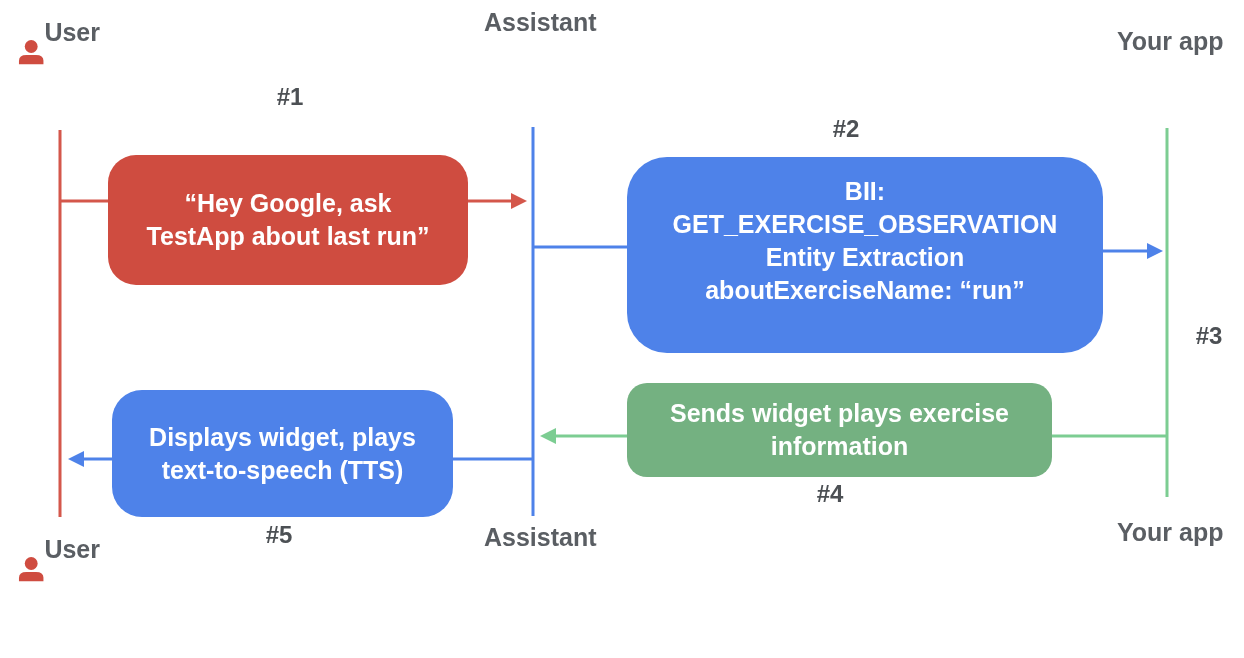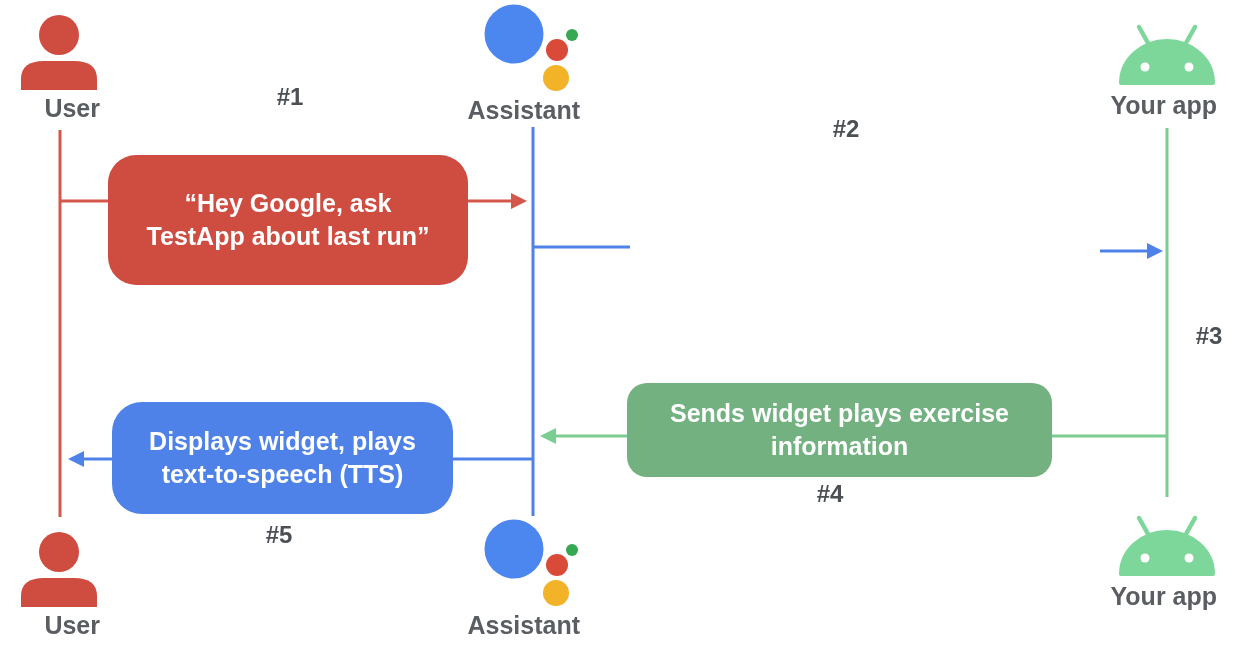--- a/index.html
+++ b/index.html
@@ -16,21 +16,21 @@
     --logo-yellow:#F2B329;
     --logo-green:#36A852;
     --box-text-white:#FFFFFF;
   }
   html,body{margin:0;padding:0;background:#ffffff;}
   .diagram{
     position:relative;width:1244px;height:658px;background:#ffffff;
     font-family:"Liberation Sans", sans-serif;overflow:hidden;
   }
   .wires{position:absolute;left:0;top:0;z-index:1;}
-  .actor{position:absolute;display:flex;flex-direction:column;align-items:flex-end;z-index:3;}
+  .actor{position:absolute;display:flex;flex-direction:row;align-items:flex-start;z-index:3;}
   .actor-label{
     font-weight:700;font-size:25px;color:var(--label-gray);
     white-space:nowrap;margin-top:6px;line-height:1.0;
   }
   .msg-box{
     position:absolute;z-index:2;display:flex;align-items:center;justify-content:center;
     text-align:center;color:var(--box-text-white);font-weight:700;font-size:25px;
     line-height:1.32;white-space:pre-line;box-sizing:border-box;padding:8px 14px;
   }
   .msg-red{background:var(--user-red);border-radius:28px;margin-top:22px;}
@@ -77,25 +77,29 @@
     <line x1="1167" y1="436" x2="555" y2="436" class="s-greenline"></line>
     <polygon points="540,436 556,428 556,444" class="h-green"></polygon>
 
     <line x1="533" y1="459" x2="83" y2="459" class="s-blueline"></line>
     <polygon points="68,459 84,451 84,467" class="h-blue"></polygon>
   </svg>
 
   <div class="msg-box msg-red" style="left:108px;top:133px;width:360px;height:130px;">“Hey Google, ask
 TestApp about last run”</div>
 
+  <div class="msg-box msg-blue" style="left:627px;top:157px;width:476px;height:196px;border-radius:40px;padding-bottom:36px;">BII:
+GET_EXERCISE_OBSERVATION
+Entity Extraction
+aboutExerciseName: “run”</div>
 
   <div class="msg-box msg-green" style="left:627px;top:383px;width:425px;height:94px;">Sends widget plays exercise
 information</div>
 
-  <div class="msg-box msg-blue" style="left:112px;top:402px;width:341px;height:112px;border-radius:30px;">Displays widget, plays
+  <div class="msg-box msg-blue" style="left:112px;top:390px;width:341px;height:127px;border-radius:30px;">Displays widget, plays
 text-to-speech (TTS)</div>
 
   <div class="badge" style="left:290px;top:97px;">#1</div>
   <div class="badge" style="left:846px;top:129px;">#2</div>
   <div class="badge" style="left:1209px;top:336px;">#3</div>
   <div class="badge" style="left:830px;top:494px;">#4</div>
   <div class="badge" style="left:279px;top:535px;">#5</div>
 
   <div class="actor" style="left:18px;top:14px;width:82px;">
     <svg width="82" height="76" viewBox="0 0 82 76">

